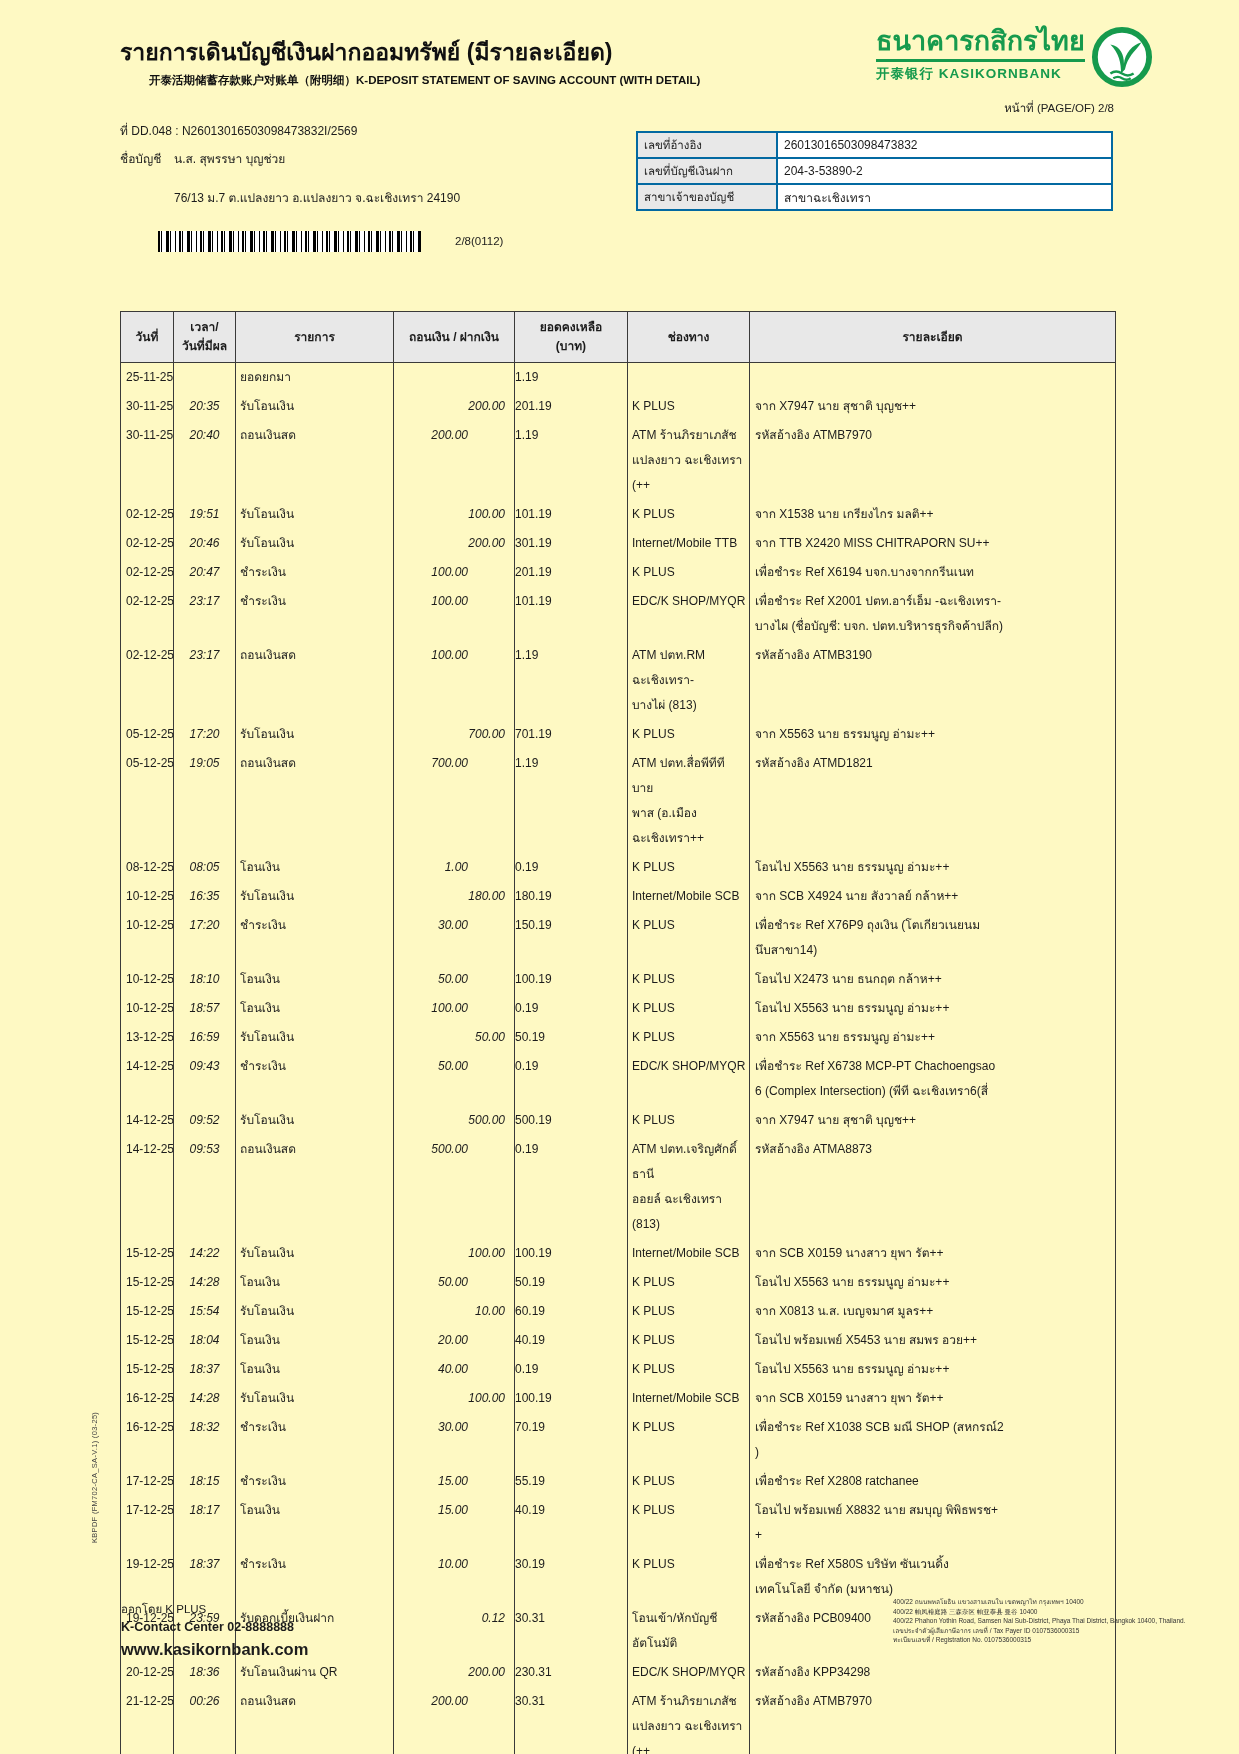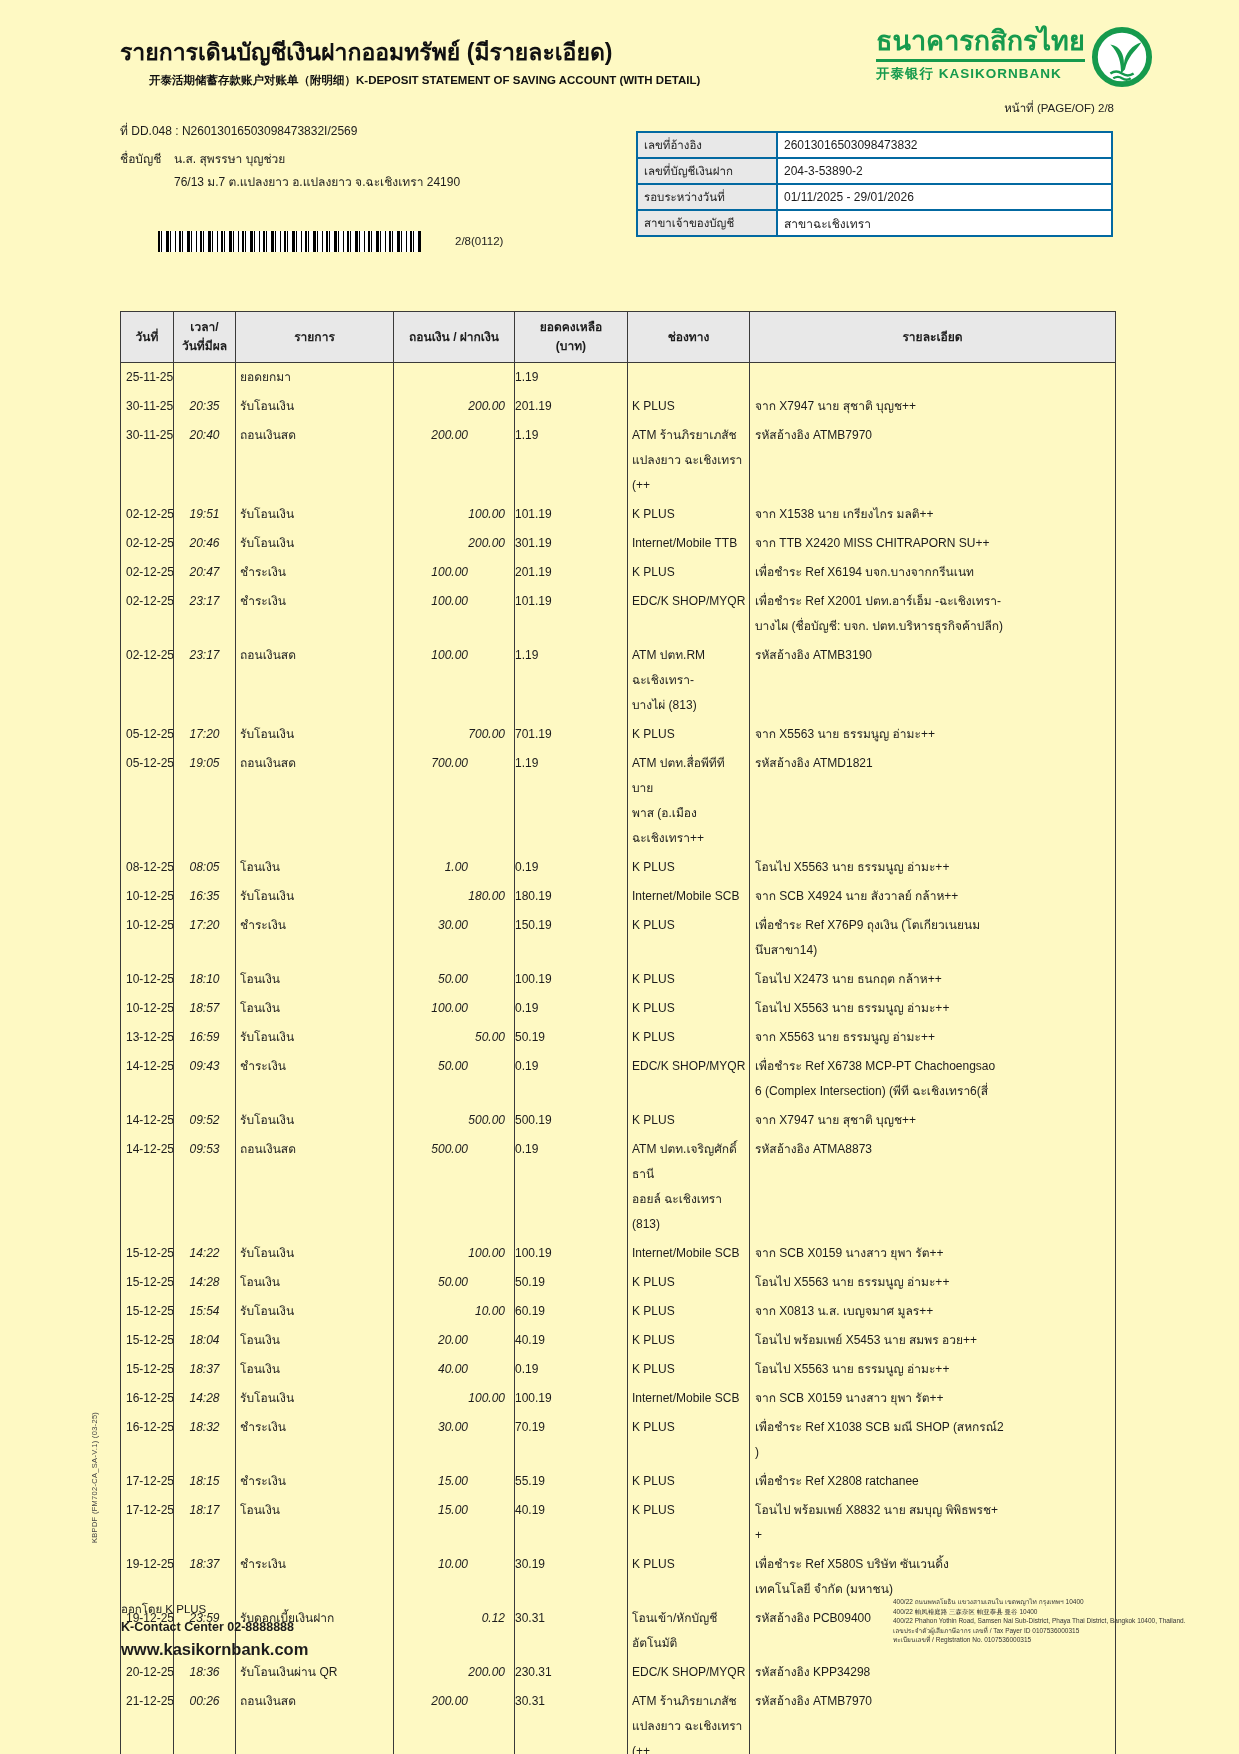--- a/index.html
+++ b/index.html
@@ -11,21 +11,21 @@
   .logo-block{position:absolute;left:876px;top:26px;display:flex;align-items:flex-start;gap:6px;}
   .logo-text{display:flex;flex-direction:column;}
   .bank-th{font-size:27px;font-weight:bold;line-height:30px;}
   .bank-rule{height:2.5px;margin:3px 0 3px 0;}
   .bank-en{font-size:13.5px;font-weight:bold;letter-spacing:1px;}
   .logo-mark{width:62px;height:62px;}
   .page-of{position:absolute;right:125px;top:99px;font-size:11.5px;color:#222;}
   .doc-no{position:absolute;left:120px;top:121px;font-size:12px;}
   .acct-label{position:absolute;left:120px;top:149px;font-size:12px;}
   .acct-name{position:absolute;left:174px;top:149px;font-size:12px;}
-  .acct-addr{position:absolute;left:174px;top:172px;font-size:12px;}
+  .acct-addr{position:absolute;left:174px;top:188px;font-size:12px;}
   
   .info-table{position:absolute;left:636px;top:131px;width:477px;border-collapse:collapse;
               border:2px solid #1a1a1a;font-size:12px;}
   .info-table td{border:2px solid #0369a1;height:22px;padding:1px 6px;vertical-align:middle;}
   .info-label{width:126px;background:#e8e8e8;font-size:11.5px;}
   .info-value{background:#fff;}
   
   .barcode{position:absolute;left:158px;top:231px;width:263px;height:21px;
            background:repeating-linear-gradient(90deg,#000 0 2px,#fff 2px 3px,#000 3px 4px,#fff 4px 8px,
            #000 8px 11px,#fff 11px 12px,#000 12px 13px,#fff 13px 17px,#000 17px 18px,#fff 18px 21px);}
@@ -88,24 +88,20 @@
     <tbody>
         <tr>
           <td class="info-label">เลขที่อ้างอิง</td>
           <td class="info-value">26013016503098473832</td>
         </tr>
         <tr>
           <td class="info-label">เลขที่บัญชีเงินฝาก</td>
           <td class="info-value">204-3-53890-2</td>
         </tr>
         <tr>
-          <td class="info-label">รอบระหว่างวันที่</td>
-          <td class="info-value">01/11/2025 - 29/01/2026</td>
-        </tr>
-        <tr>
           <td class="info-label">สาขาเจ้าของบัญชี</td>
           <td class="info-value">สาขาฉะเชิงเทรา</td>
         </tr>
       </tbody>
   </table>
 
   <div class="barcode"></div>
   <div class="barcode-label">2/8(0112)</div>
 
   <table class="stmt-table">

